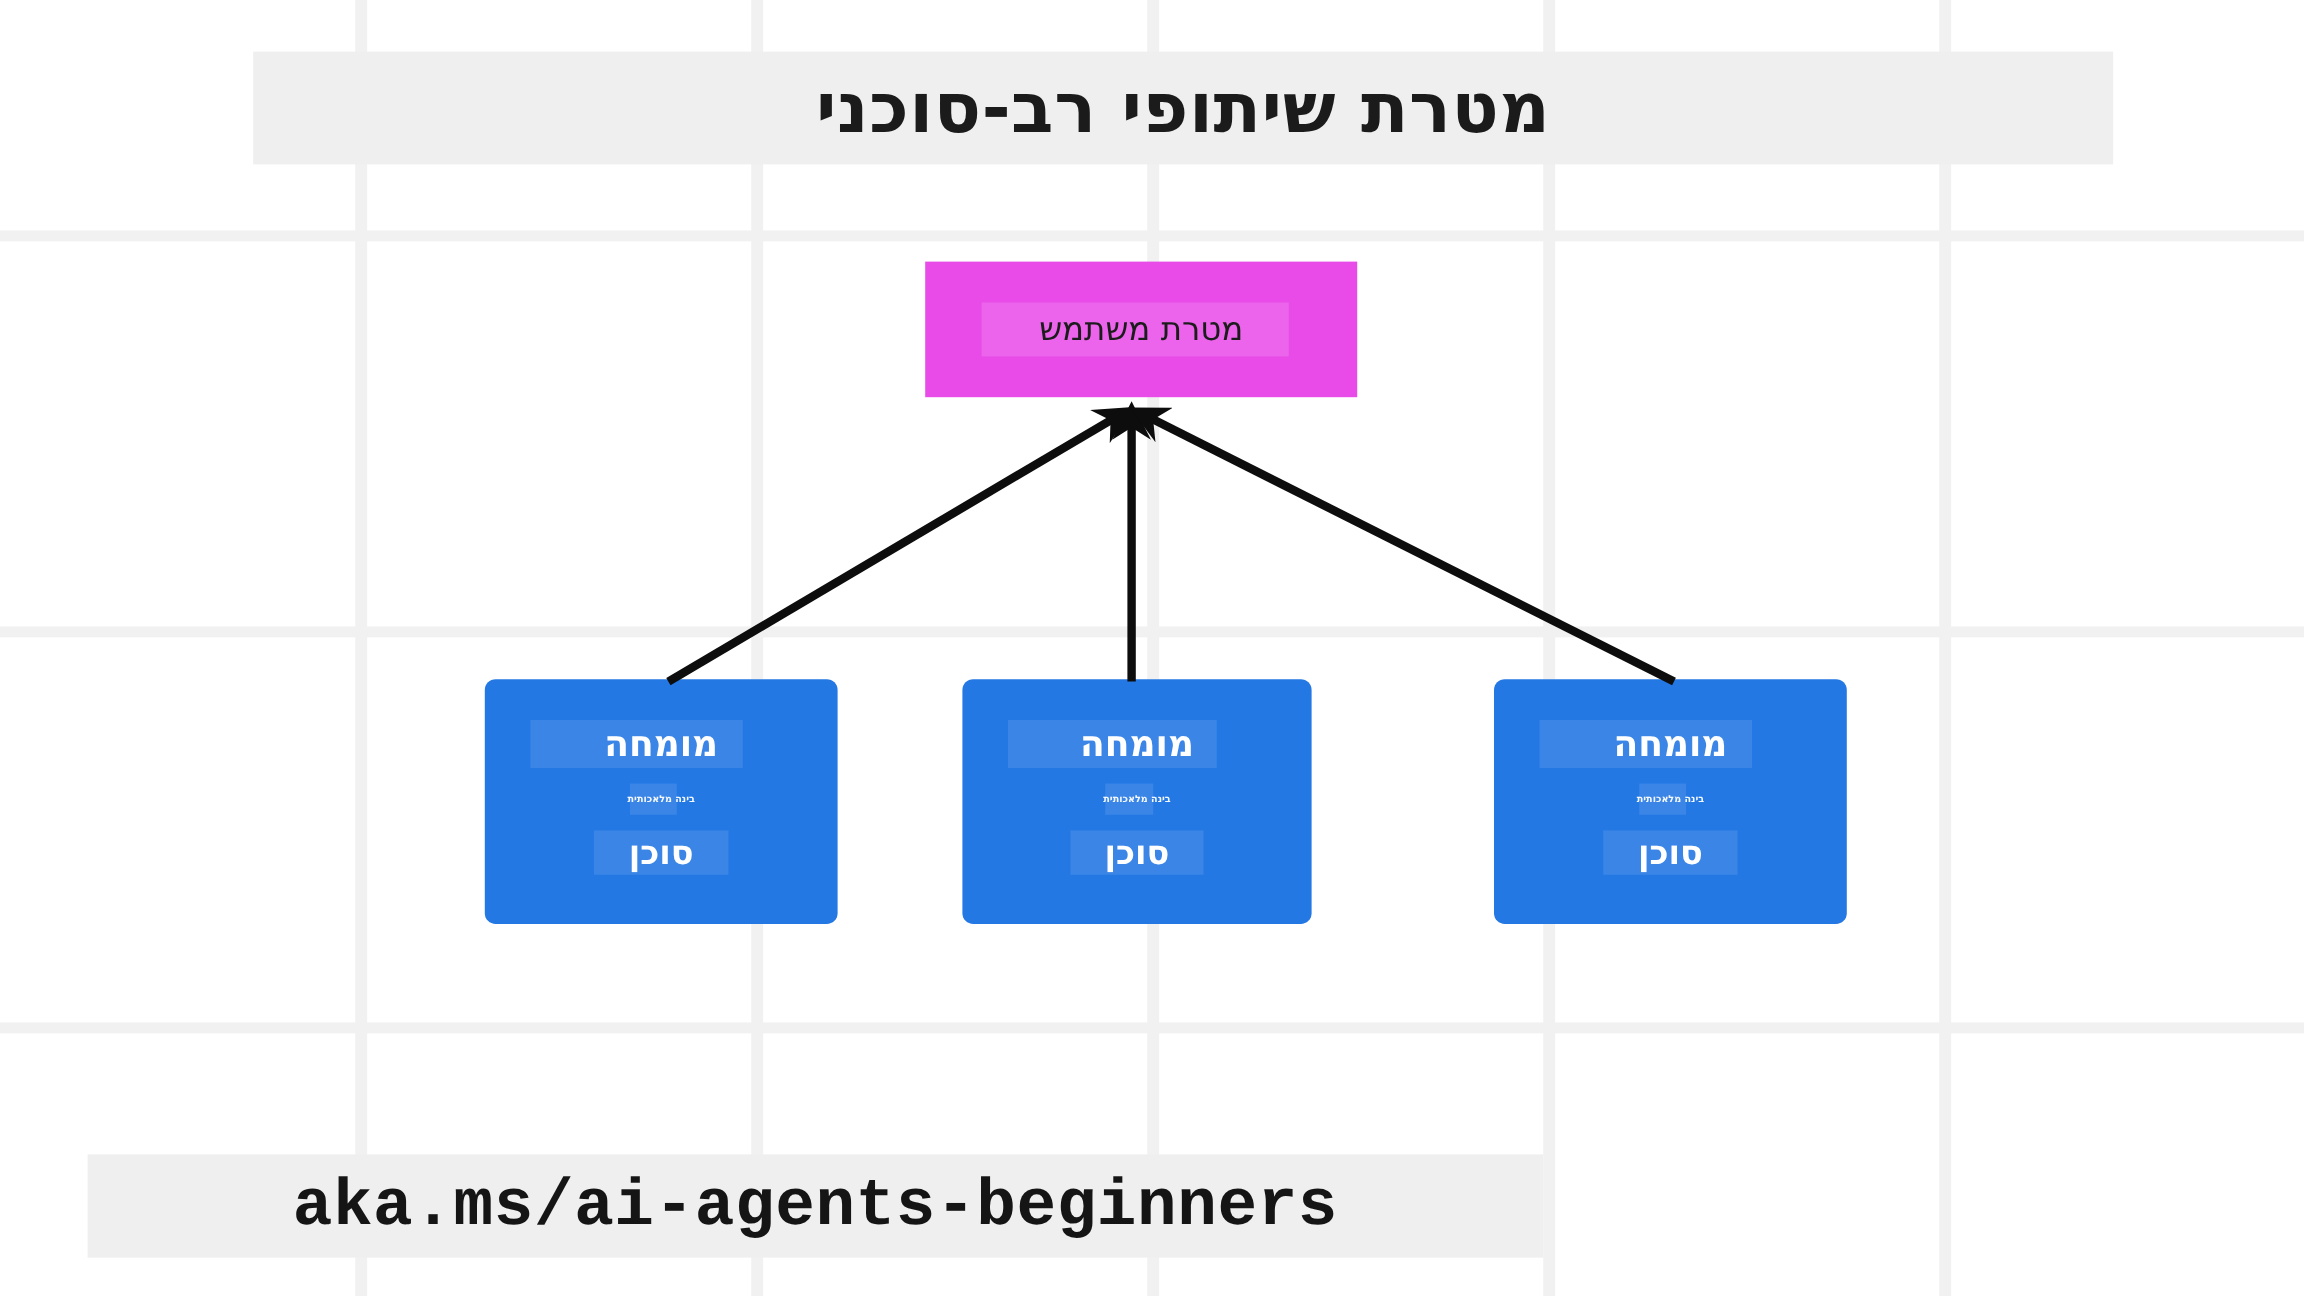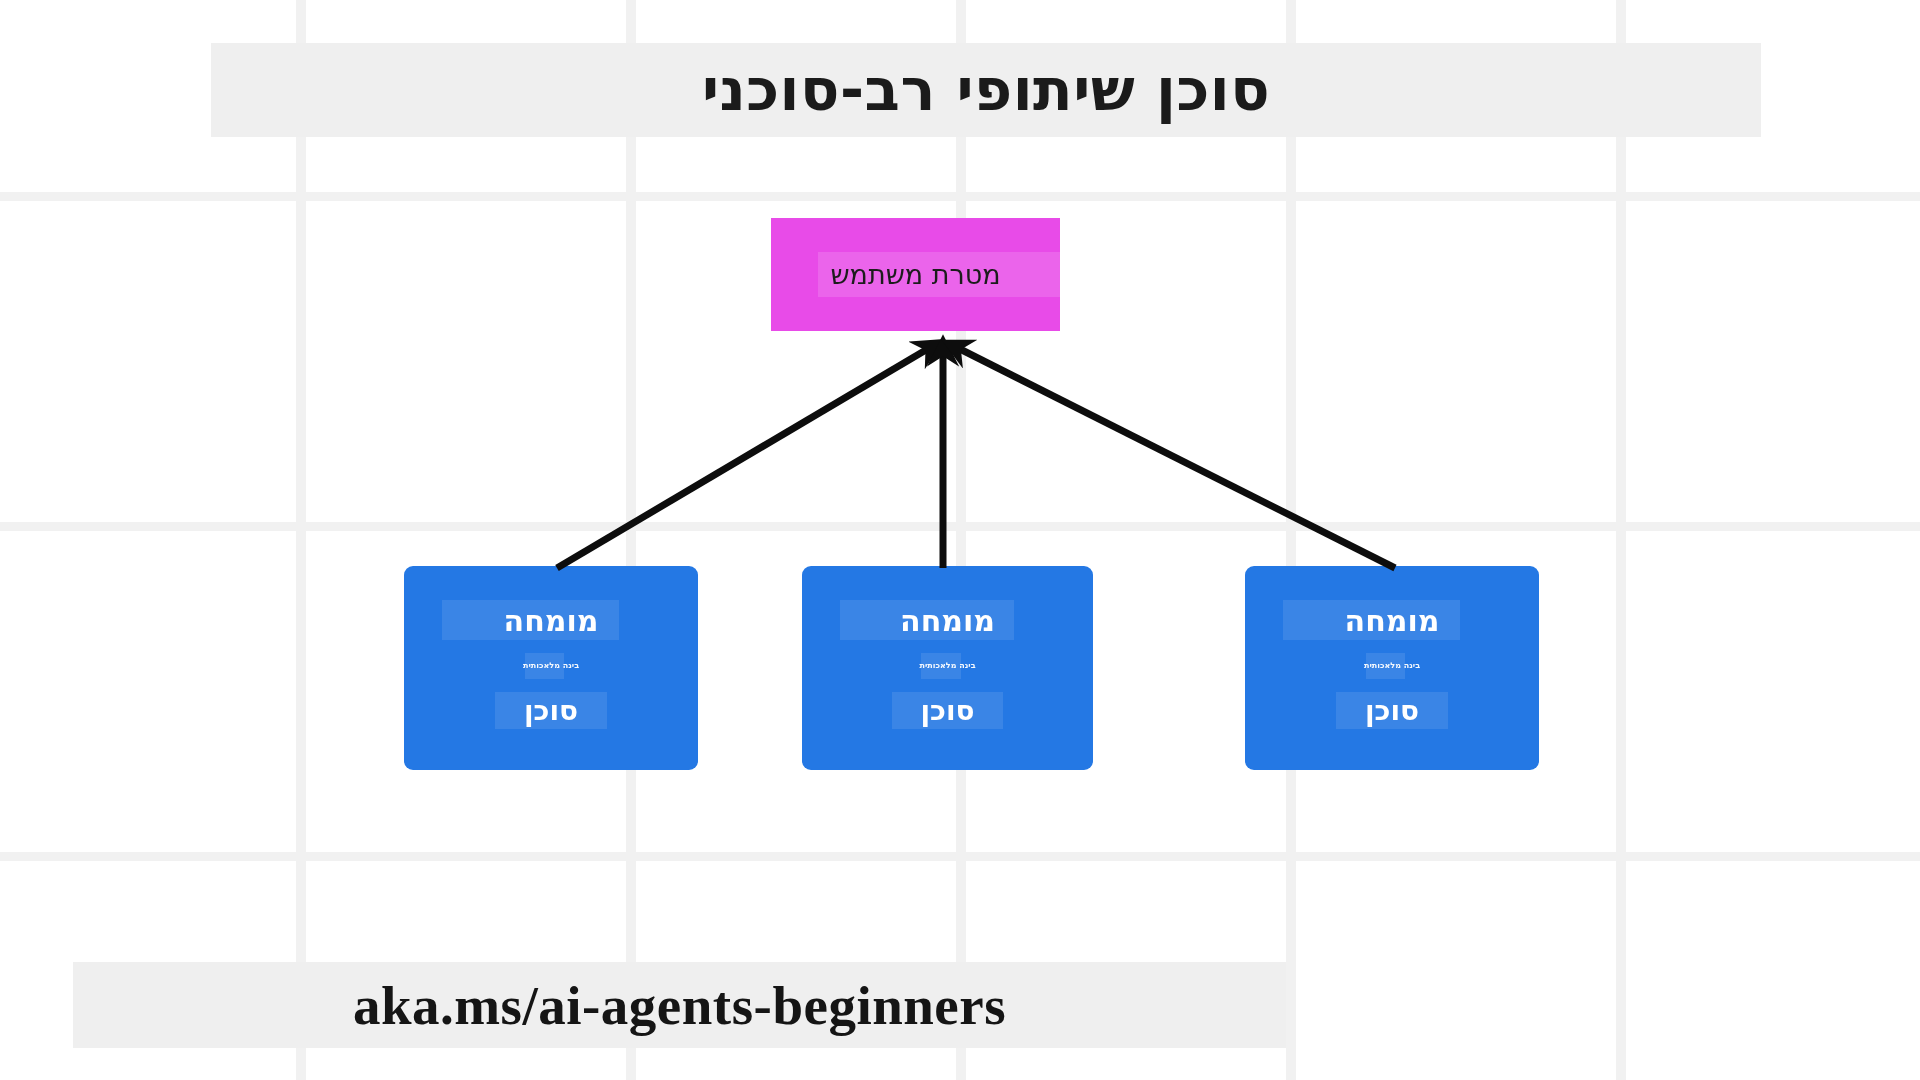--- a/index.html
+++ b/index.html
@@ -20,25 +20,25 @@
   .band{
     position:absolute;background:#efefef;display:flex;align-items:center;justify-content:center;
   }
   .title-band{left:211px;top:43px;width:1550px;height:94px;}
   .title-text{
     font-size:58px;font-weight:bold;color:#1b1b1b;letter-spacing:0.5px;white-space:nowrap;
   }
   .footer-band{left:73px;top:962px;width:1213px;height:86px;}
   .footer-text{
     font-size:55px;font-weight:bold;color:#151515;letter-spacing:0.5px;white-space:nowrap;
-    font-family:Liberation Serif, serif;
+    font-family:Liberation Mono, monospace;
   }
   
   .goal-node{
-    position:absolute;left:771px;top:218px;width:289px;height:113px;background:#e84be8;
+    position:absolute;left:771px;top:218px;width:360px;height:113px;background:#e84be8;
   }
   .goal-hl{
     position:absolute;left:47px;top:34px;width:256px;height:45px;
     background:rgba(255,255,255,0.14);
   }
   .goal-text{
     position:absolute;left:0;right:0;top:34px;height:45px;
     display:flex;align-items:center;justify-content:center;
     font-size:27px;color:#1c1c1c;white-space:nowrap;
   }
@@ -64,21 +64,21 @@
   .arrows{position:absolute;left:0;top:0;width:1920px;height:1080px;pointer-events:none;}
 </style>
 </head>
 <body>
 
 <div class="stage">
 
   <div class="grid"></div>
 
   <div class="band title-band">
-    <span class="title-text" dir="rtl">סוכן שיתופי רב-סוכני</span>
+    <span class="title-text" dir="rtl">מטרת שיתופי רב-סוכני</span>
   </div>
 
   <div class="goal-node">
     <div class="goal-hl"></div>
     <div class="goal-text" dir="rtl">מטרת משתמש</div>
   </div>
 
   <div class="agent-node n1">
     <div class="hl expert-hl"></div>
     <div class="node-text expert-text" dir="rtl">מומחה</div>

